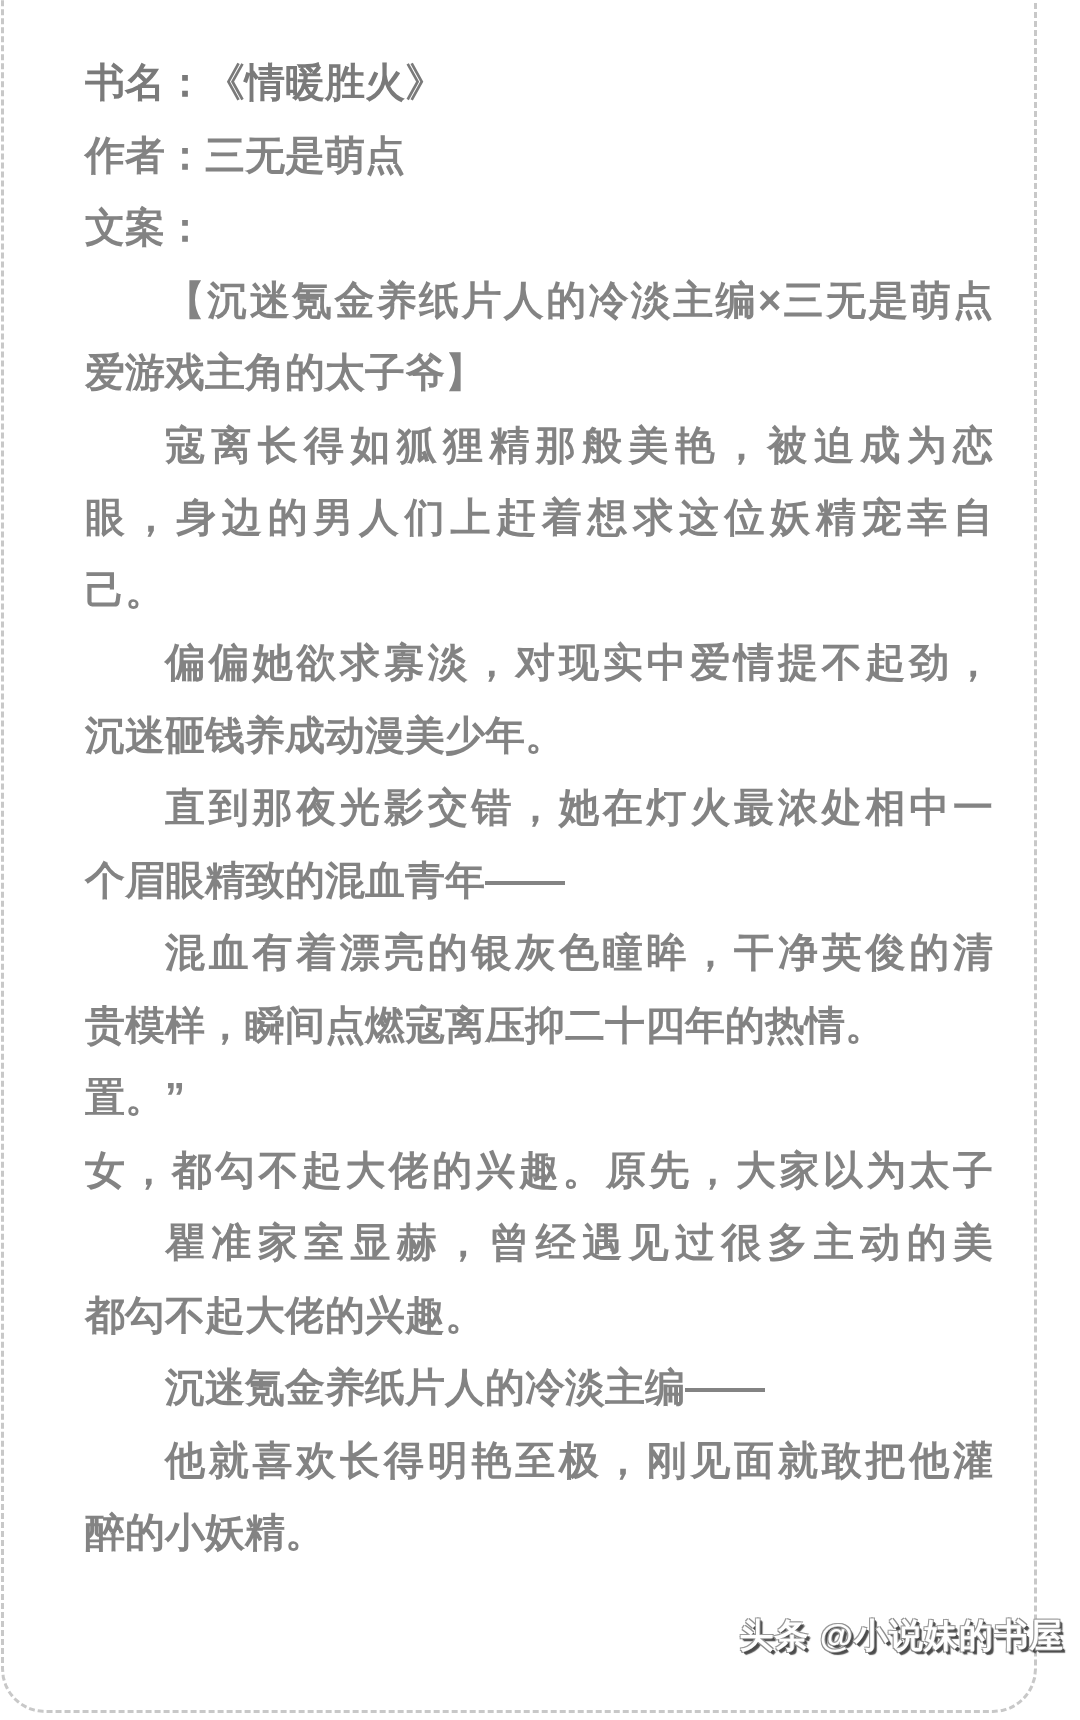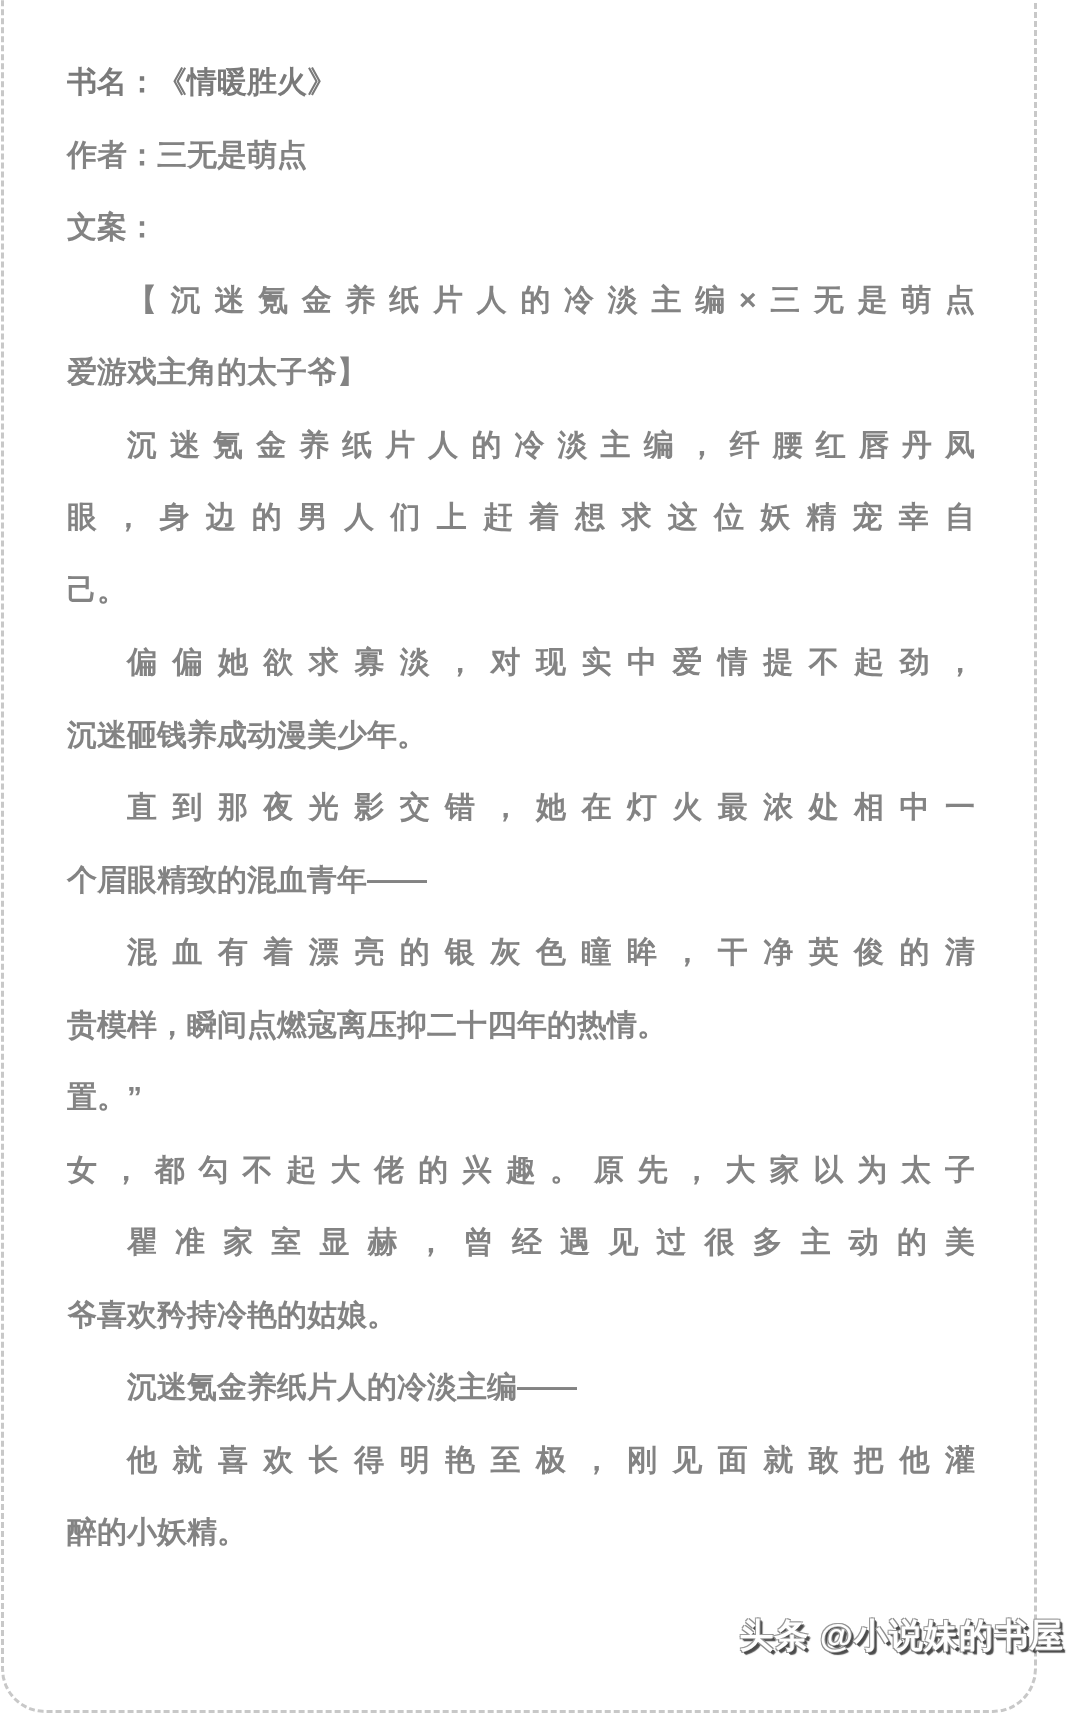--- a/index.html
+++ b/index.html
@@ -21,25 +21,25 @@
     left: 1px;
     right: 43px;
     top: -70px;
     bottom: 7px;
     border: 3px dashed #c8c8c8;
     border-radius: 44px;
     pointer-events: none;
   }
   .content {
     position: absolute;
-    left: 67px;
+    left: 85px;
     top: 46px;
     width: 908px;
     color: #838383;
-    font-size: 30px;
+    font-size: 40px;
     line-height: 72.5px;
     letter-spacing: 0;
   }
   .line {
     height: 72.5px;
     text-align: justify;
     text-align-last: justify;
     white-space: normal;
     overflow: visible;
     font-weight: bold;
@@ -78,33 +78,33 @@
 
   <div class="dashed-frame"></div>
 
   <div class="content">
     <div class="line header bold">书名：《情暖胜火》</div>
     <div class="line header">作者：三无是萌点</div>
     <div class="line header">文案：</div>
     <div id="synopsis-lines">
         <div class="line indent">【沉迷氪金养纸片人的冷淡主编×三无是萌点</div>
         <div class="line end">爱游戏主角的太子爷】</div>
-        <div class="line indent">沉迷氪金养纸片人的冷淡主编，纤腰红唇丹凤</div>
+        <div class="line indent">寇离长得如狐狸精那般美艳，被迫成为恋</div>
         <div class="line">眼，身边的男人们上赶着想求这位妖精宠幸自</div>
         <div class="line end">己。</div>
         <div class="line indent">偏偏她欲求寡淡，对现实中爱情提不起劲，</div>
         <div class="line end">沉迷砸钱养成动漫美少年。</div>
         <div class="line indent">直到那夜光影交错，她在灯火最浓处相中一</div>
         <div class="line end">个眉眼精致的混血青年——</div>
         <div class="line indent">混血有着漂亮的银灰色瞳眸，干净英俊的清</div>
         <div class="line end">贵模样，瞬间点燃寇离压抑二十四年的热情。</div>
         <div class="line end">置。”</div>
         <div class="line">女，都勾不起大佬的兴趣。原先，大家以为太子</div>
         <div class="line indent">瞿准家室显赫，曾经遇见过很多主动的美</div>
-        <div class="line end">爷喜欢矜持冷艳的姑娘。</div>
+        <div class="line end">都勾不起大佬的兴趣。</div>
         <div class="line indent end">沉迷氪金养纸片人的冷淡主编——</div>
         <div class="line indent">他就喜欢长得明艳至极，刚见面就敢把他灌</div>
         <div class="line end">醉的小妖精。</div>
       </div>
   </div>
 
   <div class="watermark">头条 @小说妹的书屋</div>
 
 </div>
 

